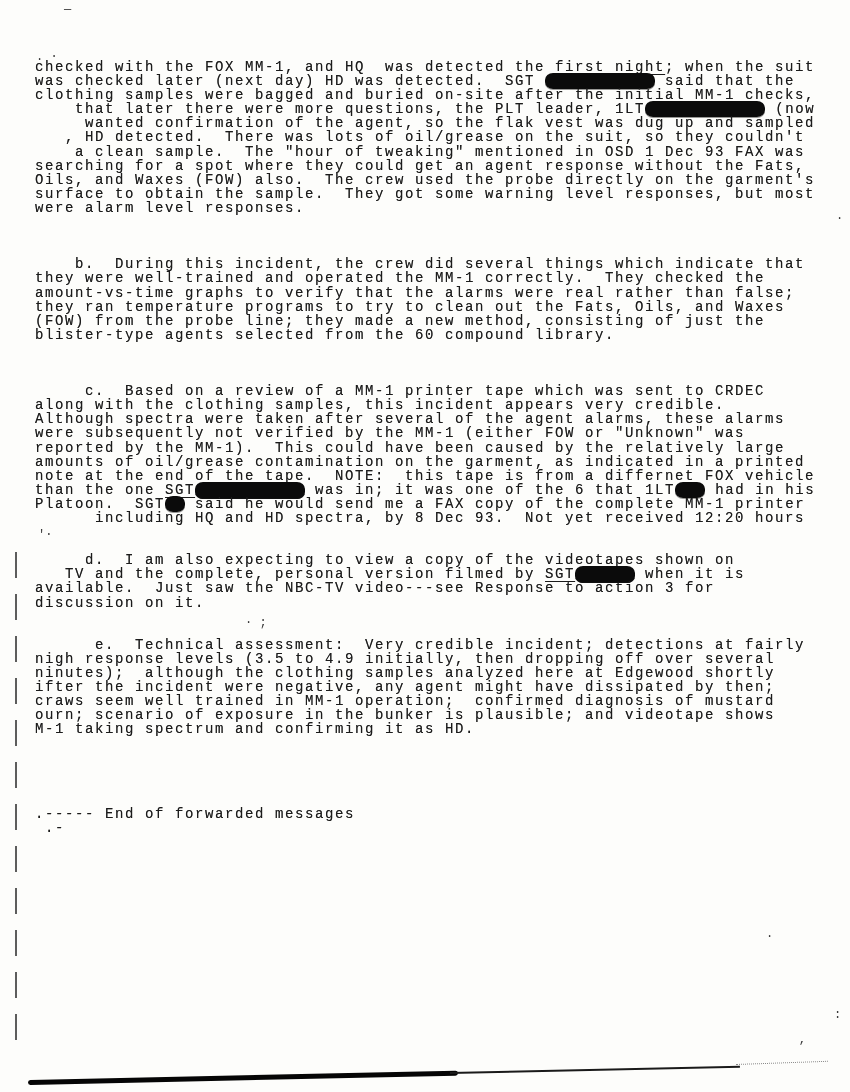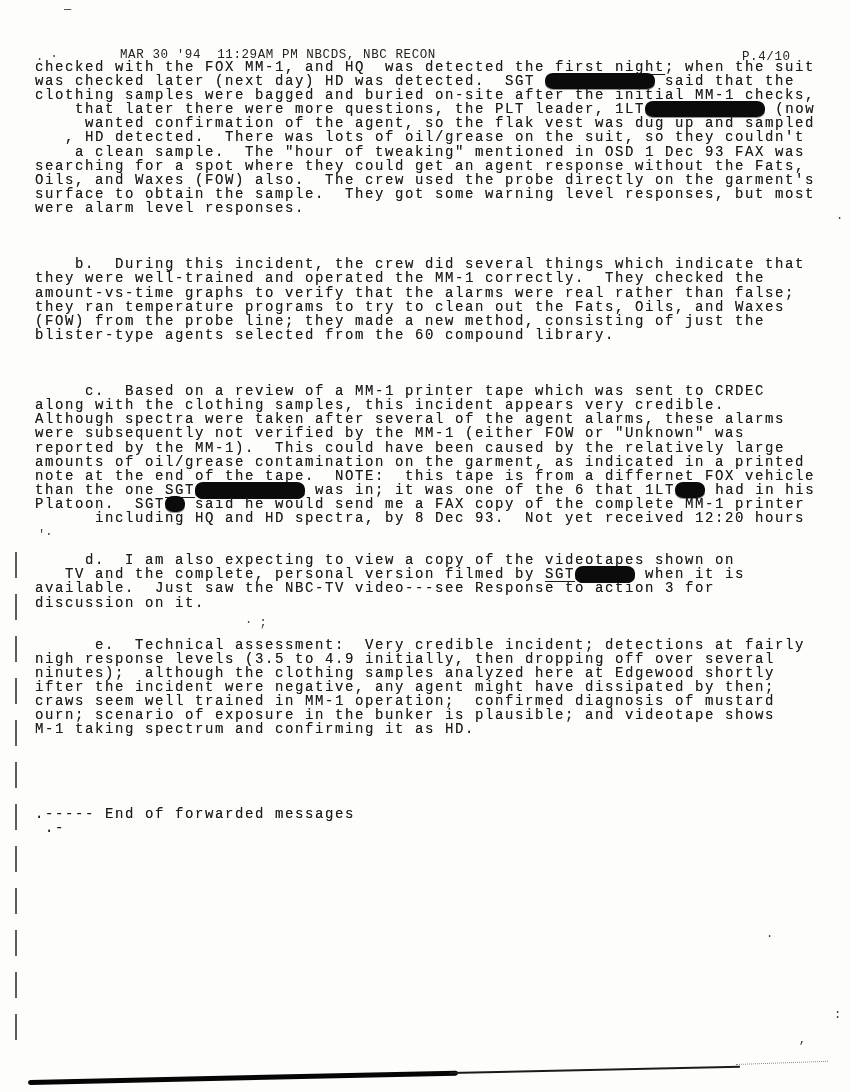--- a/index.html
+++ b/index.html
@@ -49,24 +49,20 @@
     position:absolute;left:736px;top:1064px;width:92px;height:0;
     border-top:1.5px dotted #8a8a8a;
     transform:rotate(-2deg);transform-origin:left center;
   }
 </style>
 </head>
 <body>
 
 <div class="page">
 
-  <div class="fax-header">
-    <span class="hl">MAR 30 '94  11:29AM PM NBCDS, NBC RECON</span>
-    <span class="hr">P.4/10</span>
-  </div>
 
   <div class="doc"><div class="line"><span>checked with the FOX MM-1, and HQ  was detected the </span><span class="u">first night</span><span>; when the suit</span></div><div class="line"><span>was checked later (next day) HD was detected.  SGT </span><span class="redact">███████████</span><span> said that the</span></div><div class="line"><span>clothing samples were bagged and buried on-site after the initial </span><span class="u">MM-1</span><span> checks,</span></div><div class="line"><span>    that later there were more questions, the PLT leader, 1LT</span><span class="redact">████████████</span><span> (now</span></div><div class="line"><span>     wanted confirmation of the agent, so the flak vest was dug up and sampled</span></div><div class="line"><span>   , HD detected.  There was lots of oil/grease on the suit, so they couldn't</span></div><div class="line"><span>    a clean sample.  The "hour of tweaking" mentioned in OSD 1 Dec 93 FAX was</span></div><div class="line"><span>searching for a spot where they could get an agent response without the Fats,</span></div><div class="line"><span>Oils, and Waxes (FOW) also.  The crew used the probe directly on the garment's</span></div><div class="line"><span>surface to obtain the sample.  They got some warning level responses, but most</span></div><div class="line"><span>were alarm level responses.</span></div><div class="line">&nbsp;</div><div class="line">&nbsp;</div><div class="line">&nbsp;</div><div class="line"><span>    b.  During this incident, the crew did several things which indicate that</span></div><div class="line"><span>they were well-trained and operated the MM-1 correctly.  They checked the</span></div><div class="line"><span>amount-vs-time graphs to verify that the alarms were real rather than false;</span></div><div class="line"><span>they ran temperature programs to try to clean out the Fats, Oils, and Waxes</span></div><div class="line"><span>(FOW) from the probe line; they made a new method, consisting of just the</span></div><div class="line"><span>blister-type agents selected from the 60 compound library.</span></div><div class="line">&nbsp;</div><div class="line">&nbsp;</div><div class="line">&nbsp;</div><div class="line"><span>     c.  Based on a review of a MM-1 printer tape which was sent to CRDEC</span></div><div class="line"><span>along with the clothing samples, this incident appears very credible.</span></div><div class="line"><span>Although spectra were taken after several of the agent alarms, these alarms</span></div><div class="line"><span>were subsequently not verified by the MM-1 (either FOW or "Unknown" was</span></div><div class="line"><span>reported by the MM-1).  This could have been caused by the relatively large</span></div><div class="line"><span>amounts of oil/grease contamination on the garment, as indicated in a printed</span></div><div class="line"><span>note at the end of the tape.  NOTE:  this tape is from a differnet FOX vehicle</span></div><div class="line"><span>than the one </span><span class="u">SGT</span><span class="u-r">███████████</span><span> was in; it was one of the 6 that 1LT</span><span class="redact">███</span><span> had in his</span></div><div class="line"><span>Platoon.  SGT</span><span class="redact">██</span><span> said he would send me a FAX copy of the complete MM-1 printer</span></div><div class="line"><span>      including HQ and HD spectra, by 8 Dec 93.  Not yet received 12:20 hours</span></div><div class="line">&nbsp;</div><div class="line">&nbsp;</div><div class="line"><span>     d.  I am also expecting to view a copy of the videotapes shown on</span></div><div class="line"><span>   TV and the complete, personal version filmed by </span><span class="u">SGT</span><span class="u-r">██████</span><span> when it is</span></div><div class="line"><span>available.  Just saw the NBC-TV video---see Response to action 3 for</span></div><div class="line"><span>discussion on it.</span></div><div class="line">&nbsp;</div><div class="line">&nbsp;</div><div class="line"><span>      e.  Technical assessment:  Very credible incident; detections at fairly</span></div><div class="line"><span>nigh response levels (3.5 to 4.9 initially, then dropping off over several</span></div><div class="line"><span>ninutes);  although the clothing samples analyzed here at Edgewood shortly</span></div><div class="line"><span>ifter the incident were negative, any agent might have dissipated by then;</span></div><div class="line"><span>craws seem well trained in MM-1 operation;  confirmed diagnosis of mustard</span></div><div class="line"><span>ourn; scenario of exposure in the bunker is plausible; and videotape shows</span></div><div class="line"><span>M-1 taking spectrum and confirming it as HD.</span></div><div class="line">&nbsp;</div><div class="line">&nbsp;</div><div class="line">&nbsp;</div><div class="line">&nbsp;</div><div class="line">&nbsp;</div><div class="line"><span>.----- End of forwarded messages</span></div><div class="line"><span> .-</span></div></div>
 
   <div class="left-scan-line"></div>
 
   <div class="bottom-line-thick"></div>
   <div class="bottom-line-thin"></div>
   <div class="bottom-line-dots"></div>
 
 <span class="artifact" style="left: 64px; top: 3px;">—</span>

